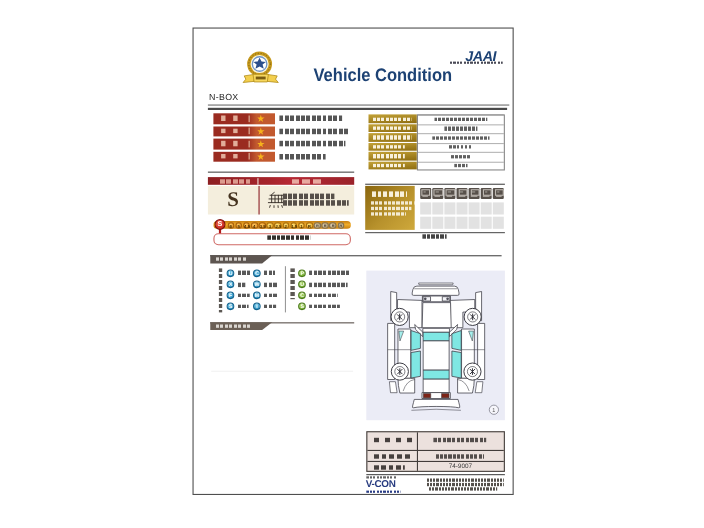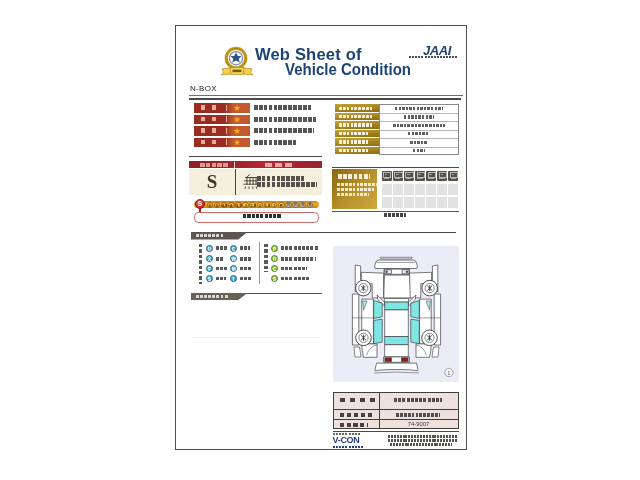--- a/index.html
+++ b/index.html
@@ -10,21 +10,20 @@
 <svg class="abs" style="left:42px;top:17px" width="38" height="36" viewBox="0 0 38 36">
 <circle cx="18" cy="15.2" r="9.8" fill="#fdf6dc" stroke="#c79a1e" stroke-width="3.1"></circle>
 <circle cx="18" cy="15.2" r="9.8" fill="none" stroke="#6a5210" stroke-width="0.7" stroke-dasharray="1 1.6"></circle>
 <circle cx="18" cy="15.2" r="6.6" fill="#fff" stroke="#6f94c4" stroke-width="1.2"></circle>
 <path d="M18 9.6 L19.8 12.9 L23.6 13.3 L20.7 15.7 L21.8 19.5 L18 17.5 L14.2 19.5 L15.3 15.7 L12.4 13.3 L16.2 12.9 Z" fill="#2c4f8c"></path>
 <path d="M4 26 L14 24.5 L13 31 L3 32 L5.5 29 Z" fill="#f3cf4e" stroke="#b08a18" stroke-width="0.7"></path>
 <path d="M34 26 L24 24.5 L25 31 L35 32 L32.5 29 Z" fill="#f3cf4e" stroke="#b08a18" stroke-width="0.7"></path>
 <path d="M12 24.5 L26 24.5 L25 31.5 L13 31.5 Z" fill="#f6d75e" stroke="#b08a18" stroke-width="0.7"></path>
 <rect x="14.5" y="26.6" width="9" height="2.6" fill="#7a5c10"></rect>
 </svg>
-<div class="abs" style="left:79px;top:19px;font-size:16.5px;font-weight:bold;color:#1d4274;letter-spacing:0.2px">Web Sheet of</div>
 <div class="abs" style="left:109px;top:33.5px;font-size:16.5px;font-weight:bold;color:#1d4274;letter-spacing:0px;transform:scaleX(0.91);transform-origin:0 0">Vehicle Condition</div>
 <div class="abs" style="left:247px;top:17px;font-size:13px;font-weight:bold;font-style:italic;color:#1d4274;letter-spacing:-0.4px">JAAI</div>
 <div style="position:absolute;left:233px;top:30px;width:48px;height:2.2px;background:repeating-linear-gradient(90deg,#4a4a56 0 2.0px,rgba(0,0,0,0) 2.0px 3.1px);"></div>
 <div class="abs" style="left:14px;top:58px;font-size:8px;color:#222;letter-spacing:0.3px">N-BOX</div>
 <div class="abs" style="left:13px;top:68.5px;width:274px;height:1px;background:#6e6e6e"></div>
 <div class="abs" style="left:13px;top:72.3px;width:272px;height:1.4px;background:#4a4a4a"></div>
 <div class="abs" style="left:18px;top:77px;width:56px;height:9.5px;background:linear-gradient(90deg,#9a2b20 0,#9a2b20 55%,#c2592e 70%,#c2592e 100%)">
       <div class="abs" style="left:6.5px;top:2.4px;width:4.6px;height:4.6px;background:#e2ae9a"></div>
       <div class="abs" style="left:17.5px;top:2.4px;width:4.6px;height:4.6px;background:#e2ae9a"></div>
       <div class="abs" style="left:32px;top:1.8px;width:1px;height:6px;background:#dfb29c"></div>

